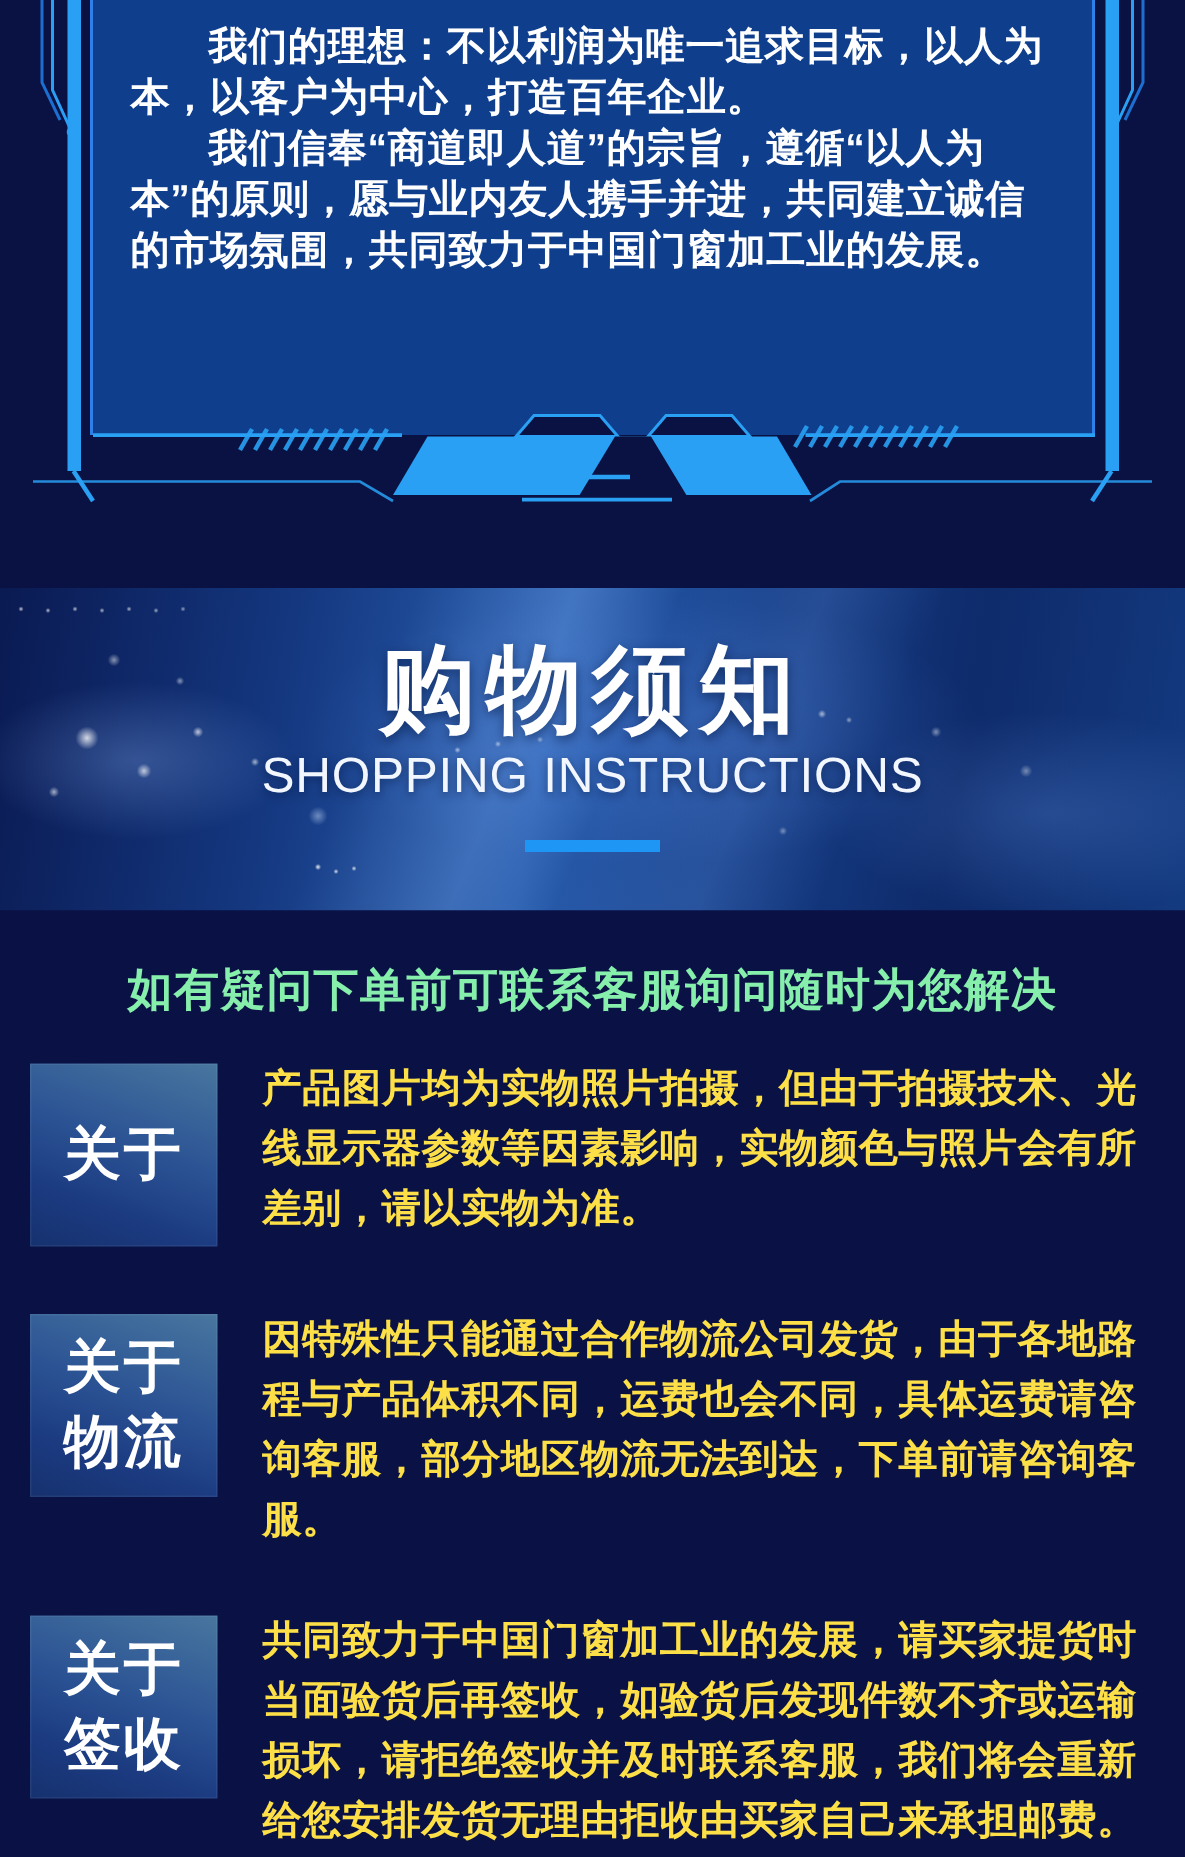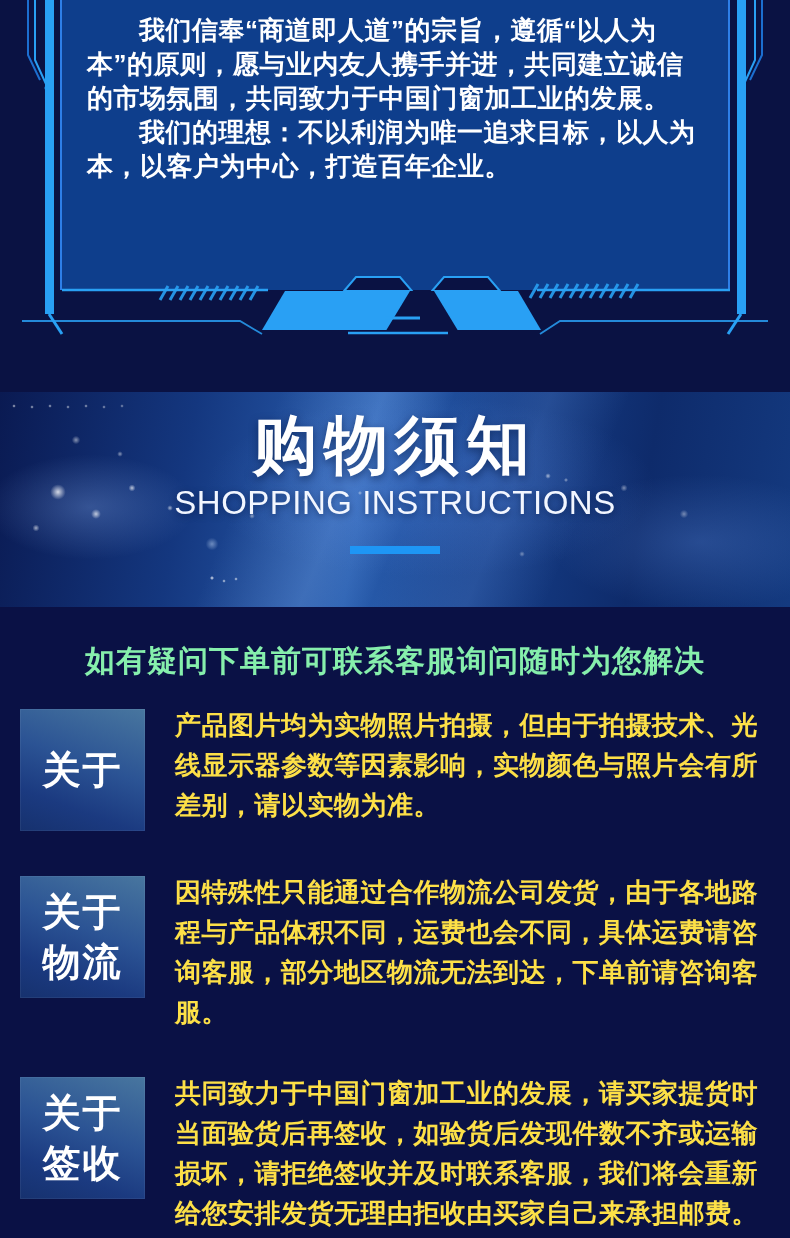--- a/index.html
+++ b/index.html
@@ -70,21 +70,21 @@
       radial-gradient(140px 70px at 90px 115px, rgba(150,190,255,.28), transparent 75%),
       radial-gradient(300px 120px at 430px 95px, rgba(90,140,230,.30), transparent 75%),
       radial-gradient(200px 90px at 700px 150px, rgba(120,170,255,.22), transparent 75%),
       
       linear-gradient(112deg, rgba(255,255,255,0) 32%, rgba(150,195,255,.22) 44%, rgba(255,255,255,0) 52%, rgba(130,180,255,.16) 63%, rgba(255,255,255,0) 72%),
       
       linear-gradient(100deg, #0A1A52 0%, #14377F 24%, #2A5FB0 46%, #163E88 62%, #0E2B6B 80%, #143A80 100%);
   }
   .banner-inner { position:relative; height:100%; text-align:center; }
   .banner-title {
-    padding-top:18px;
+    padding-top:32px;
     font-size:64px; line-height:70px; font-weight:bold; color:#FFFFFF;
     letter-spacing:7px; text-shadow:0 3px 8px rgba(0,20,60,.55);
   }
   .banner-subtitle {
     margin-top:4px;
     font-size:33px; line-height:38px; color:#F2F6FF;
     letter-spacing:0.5px; text-shadow:0 2px 6px rgba(0,20,60,.5);
   }
   .banner-underline {
     width:90px; height:8px; margin:24px auto 0;
@@ -117,22 +117,22 @@
     letter-spacing:0.5px; margin-top:-4px;
   }
 </style>
 </head>
 <body>
 
 <div class="page">
 
   <div class="intro-section">
     <div class="intro-panel">
+      <p>我们的理想：不以利润为唯一追求目标，以人为本，以客户为中心，打造百年企业。</p>
       <p>我们信奉“商道即人道”的宗旨，遵循“以人为本”的原则，愿与业内友人携手并进，共同建立诚信的市场氛围，共同致力于中国门窗加工业的发展。</p>
-      <p>我们的理想：不以利润为唯一追求目标，以人为本，以客户为中心，打造百年企业。</p>
     </div>
     <svg class="frame-svg" viewBox="0 0 790 392" xmlns="http://www.w3.org/2000/svg">
 
       <rect x="45" y="0" width="9" height="314" fill="#29A0F4"></rect>
       <rect x="737" y="0" width="9" height="314" fill="#29A0F4"></rect>
 
       <path d="M28,0 V55 L40,80" stroke="#1C6FD1" stroke-width="2" fill="none"></path>
       <path d="M35,0 V60 L46,84" stroke="#29A0F4" stroke-width="2" fill="none"></path>
       <circle cx="47" cy="88" r="2.5" fill="#29A0F4"></circle>
 

